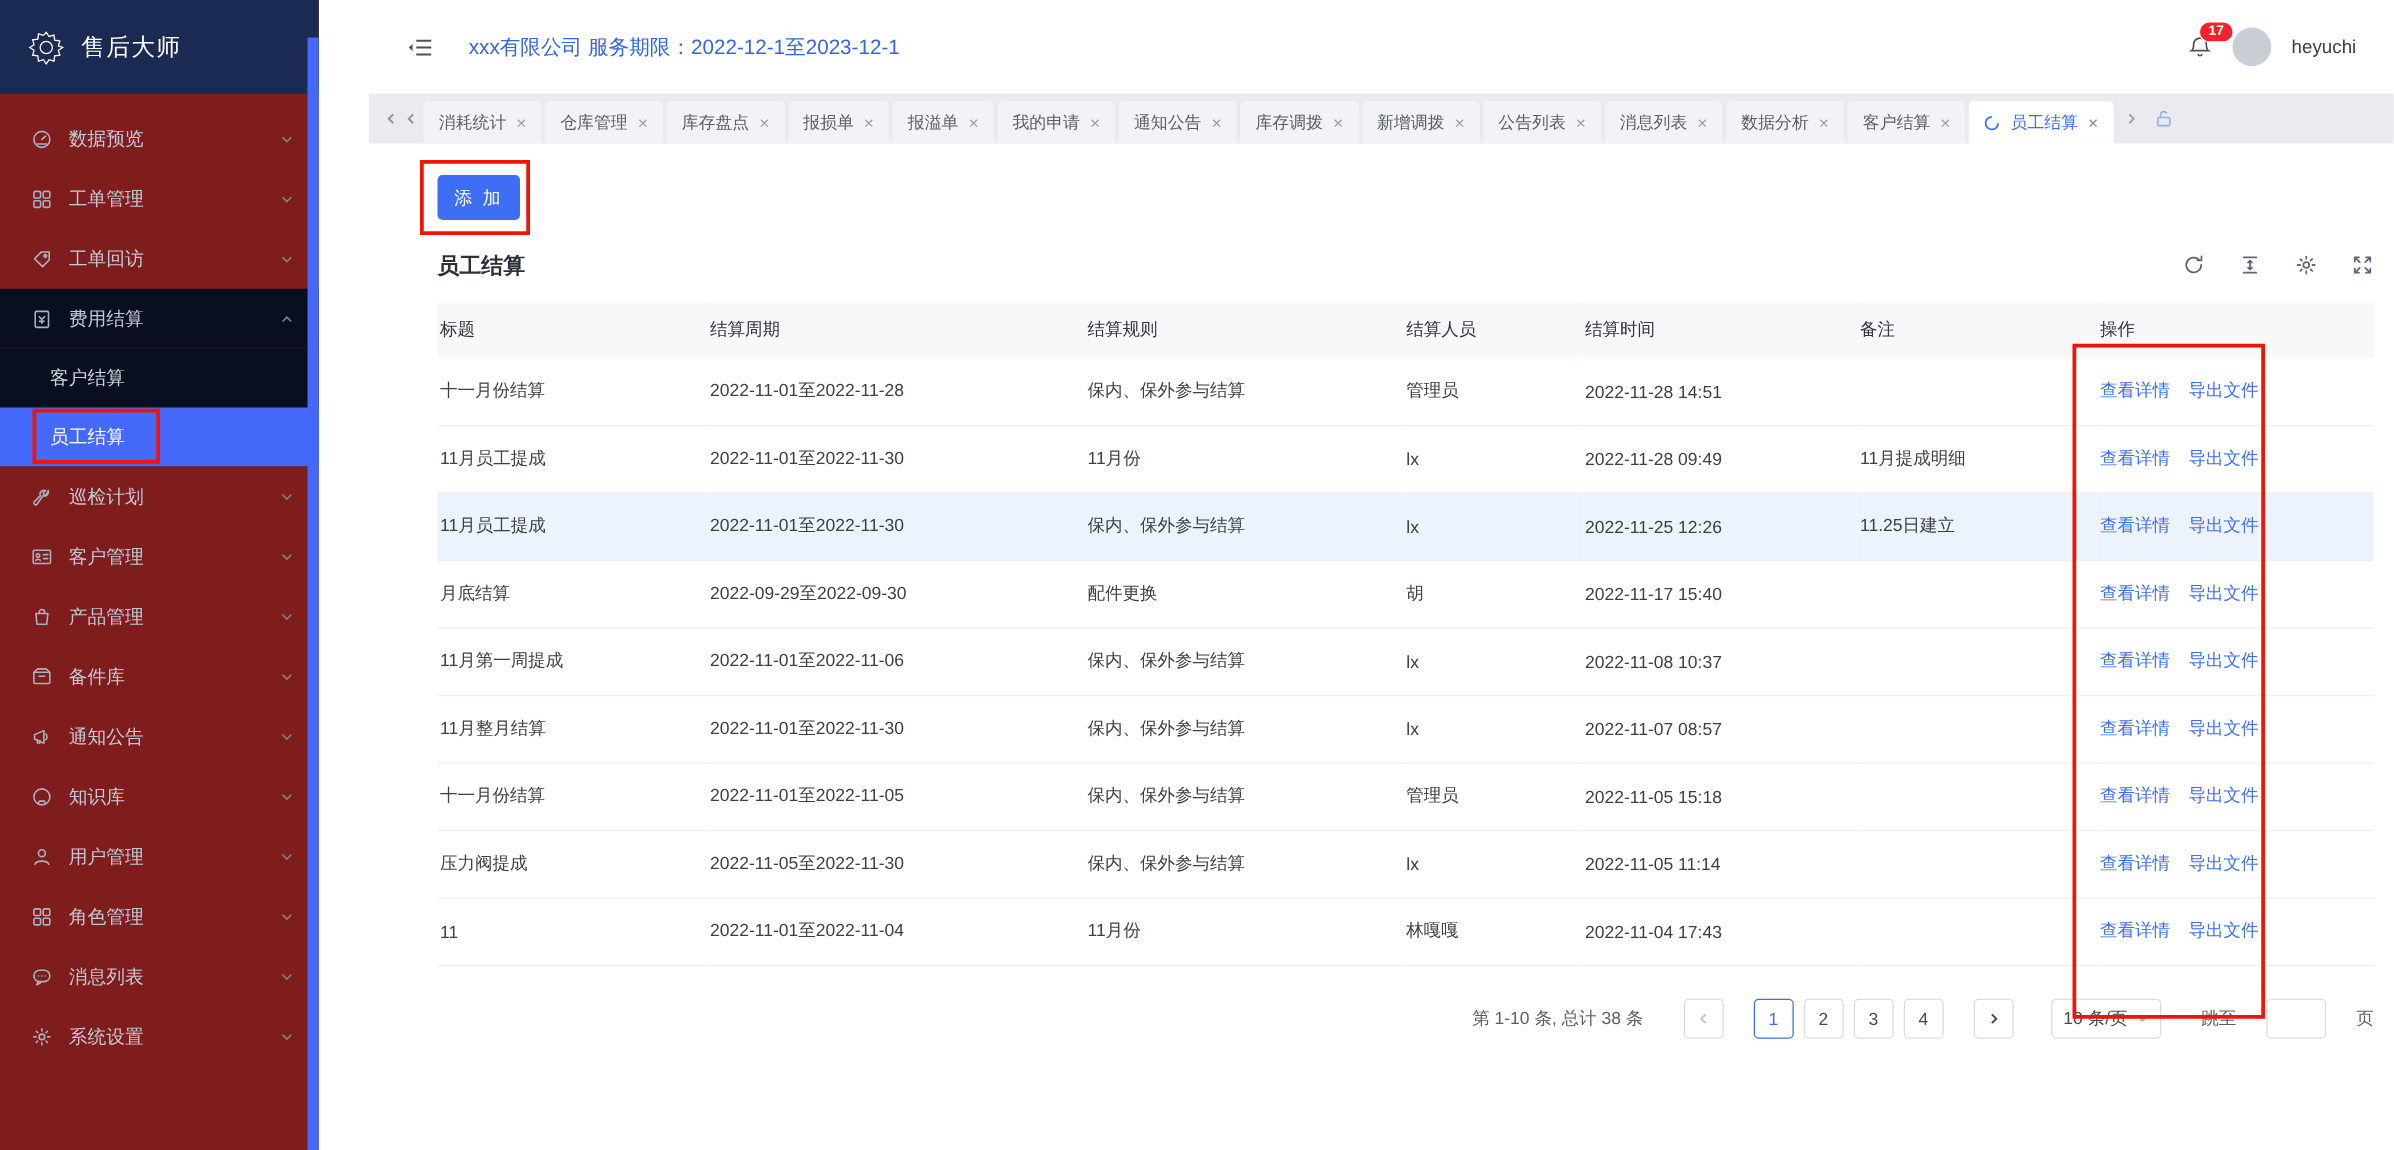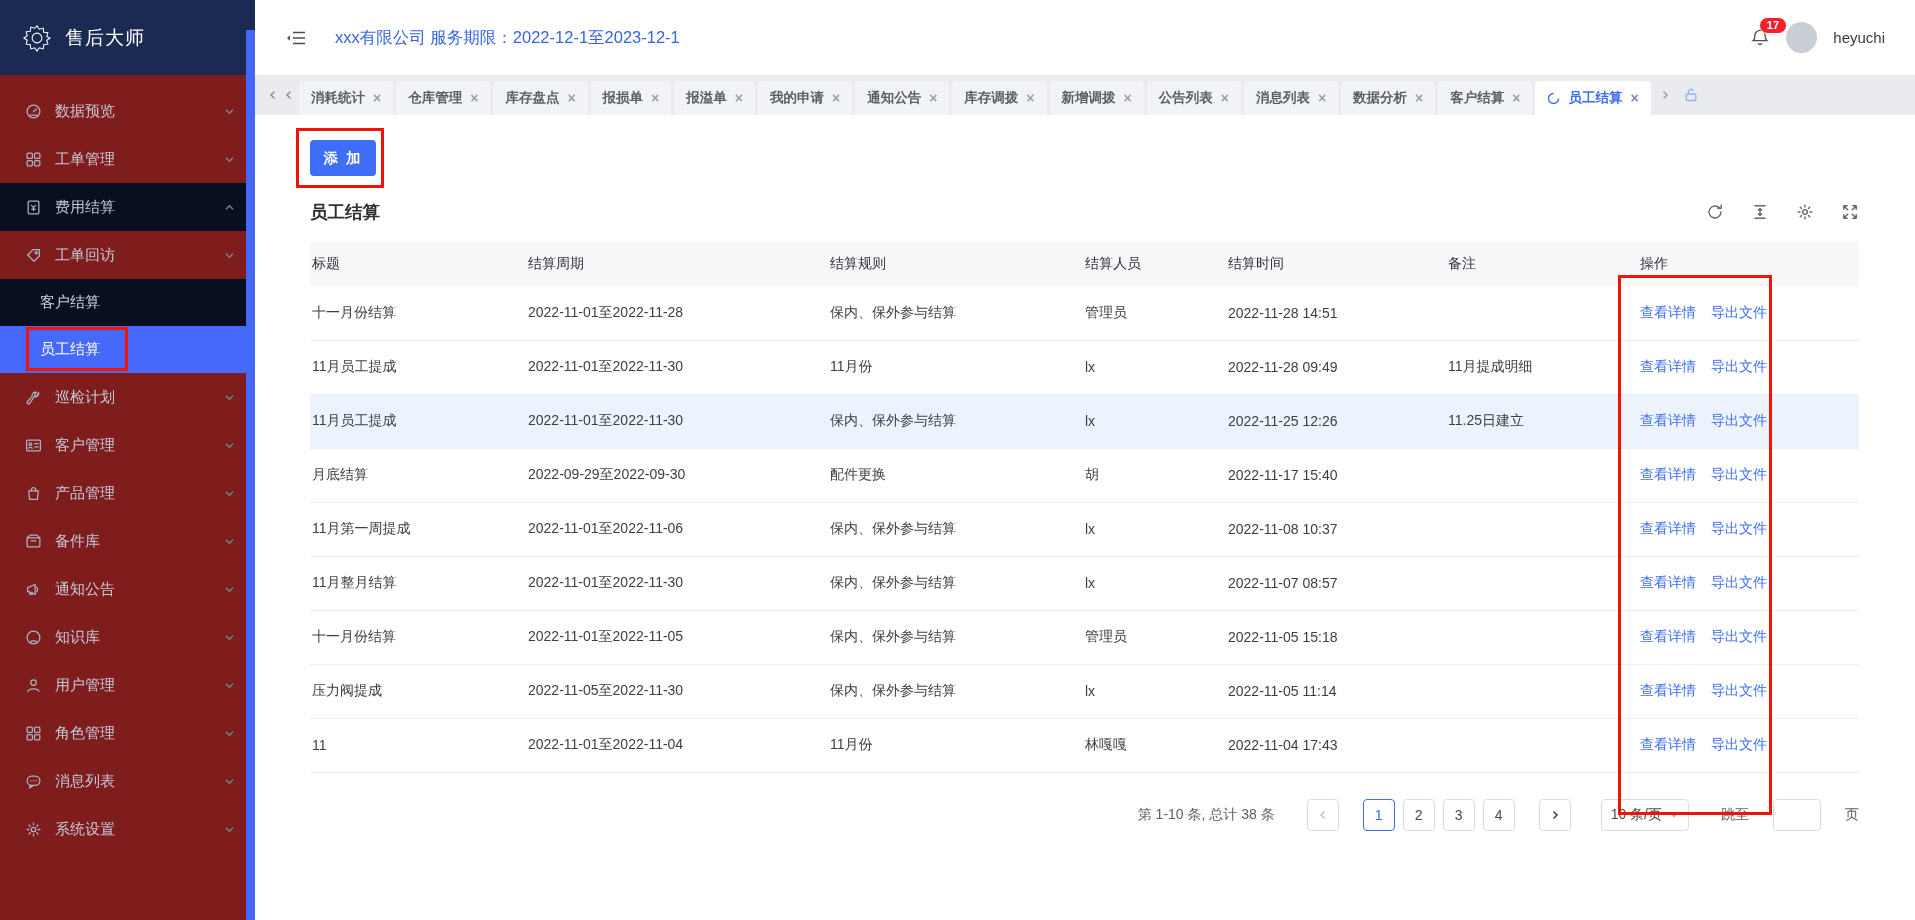--- a/index.html
+++ b/index.html
@@ -24,56 +24,56 @@
   .nav-chevron svg { width:11px; height:11px; stroke:currentColor; fill:none; stroke-width:1.4; }
   .nav-chevron.up svg { transform:rotate(180deg); }
   .subnav { background:#0a0f20; }
   .subnav-item { position:relative; height:47px; display:flex; align-items:center; padding-left:40px;
     font-size:15px; color:#ced3e0; cursor:pointer; }
   .subnav-item.active { background:#4569fb; color:#fff; }
   .redbox { position:absolute; border:3px solid #f21303; pointer-events:none; z-index:6; }
   .redbox-side { left:26px; top:1px; width:102px; height:44px; }
 
   
-  .main { flex:1; display:flex; flex-direction:column; min-width:0; }
+  .main { flex:1; display:flex; flex-direction:column; min-width:0;margin-left:40px; }
 
   .topbar { height:75px; background:#fff; display:flex; align-items:center; padding:0 30px 0 30px; flex:none; }
   .collapse-btn { color:#4a5058; display:inline-flex; cursor:pointer; }
   .collapse-btn svg { width:22px; height:18px; stroke:currentColor; stroke-width:1.6; fill:none; }
   .company { margin-left:28px; color:#3565e3; font-size:16.5px; }
   .topbar-right { margin-left:auto; display:flex; align-items:center; gap:16px; }
   .bell-wrap { position:relative; display:inline-flex; cursor:pointer; color:#4a5058; }
   .bell-wrap svg { width:20px; height:20px; stroke:currentColor; fill:none; stroke-width:1.2; }
   .badge { position:absolute; top:-11px; left:9px; background:#f5222d; color:#fff; border-radius:9px;
     padding:1.5px 6.5px; font-size:11px; font-weight:bold; border:1px solid #fff; }
   .avatar { width:31px; height:31px; border-radius:50%; background:#c9cdd4; cursor:pointer; }
   .username { font-size:15px; color:#383d45; }
 
-  .tabbar { height:40px; background:#e9ebef; display:flex; align-items:flex-end; padding:0 10px 0 12px; flex:none;font-weight:bold; }
+  .tabbar { height:40px; background:#e9ebef; display:flex; align-items:flex-end; padding:0 10px 0 12px; flex:none; }
   .tab-scroll { align-self:center; color:#8a8f98; display:inline-flex; margin-right:4px; cursor:pointer; }
   .tab-scroll svg { width:12px; height:12px; stroke:currentColor; stroke-width:1.5; fill:none; }
   .tab-list { display:flex; gap:3px; align-items:flex-end; }
   .tab { height:34px; background:#f2f3f6; border-radius:4px 4px 0 0; display:flex; align-items:center;
     gap:8px; padding:0 12px; font-size:13.5px; color:#595e68; cursor:pointer; white-space:nowrap; }
   .tab.active { background:#fff; color:#3d6ef5; }
   .tab-close { color:#9aa0a8; font-size:14px; line-height:1; cursor:pointer; }
   .tab.active .tab-close { color:#7d8aa8; }
   .tab-spinner { display:none; }
   .tab-spinner svg { width:13px; height:13px; stroke:#3d6ef5; fill:none; stroke-width:1.5; }
   .tab-after { align-self:center; display:flex; align-items:center; gap:12px; margin-left:8px; }
   .chev-right { color:#9aa0a8; display:inline-flex; }
   .chev-right svg { width:12px; height:12px; stroke:currentColor; stroke-width:1.5; fill:none; }
   .lock-icon { color:#8fb0f2; display:inline-flex; cursor:pointer; }
   .lock-icon svg { width:16px; height:16px; stroke:currentColor; fill:none; stroke-width:1.3; }
 
   .content { flex:1; background:#fff; padding:25px 55px 0 55px; position:relative; overflow:hidden; }
 
   .ann-wrap { position:relative; display:inline-block; }
   .add-btn { width:66px; height:36px; background:#3d6ef5; color:#fff; border:none; border-radius:4px;
-    font-size:14.5px; letter-spacing:2px; cursor:pointer; font-family:inherit;font-weight:bold; }
+    font-size:14.5px; letter-spacing:2px; cursor:pointer; font-family:inherit; }
   .ann-add { left:-14px; top:-12px; right:-8px; bottom:-12px; }
 
   .section-row { margin-top:24px; display:flex; align-items:center; justify-content:space-between; width:1549px; }
   .section-title { font-size:17.5px; font-weight:bold; color:#2b2f36; }
   .table-icons { display:flex; gap:27px; color:#5f6670; }
   .table-icons span { display:inline-flex; cursor:pointer; }
   .table-icons svg { width:18px; height:18px; stroke:currentColor; fill:none; stroke-width:1.25;
     stroke-linecap:round; stroke-linejoin:round; }
 
   .table-wrap { margin-top:18px; position:relative; width:1549px; }
@@ -141,43 +141,43 @@
               <rect x="9" y="9" width="5" height="5" rx="1"></rect>
             </svg>
           </span>
     <span class="nav-label">工单管理</span>
     <span class="nav-chevron">
       <svg viewBox="0 0 11 11">
               <path d="M2 3.8 5.5 7.3 9 3.8" fill="none"></path>
             </svg>
     </span>
   </div>
+        <div class="nav-item">
+    <span class="nav-icon">
+            <svg viewBox="0 0 16 16">
+              <path d="M2.5 7.5 7.5 2.5H13.5V8.5L8.5 13.5z"></path>
+              <circle cx="10.6" cy="5.4" r="1"></circle>
+            </svg>
+          </span>
+    <span class="nav-label">工单回访</span>
+    <span class="nav-chevron">
+      <svg viewBox="0 0 11 11">
+              <path d="M2 3.8 5.5 7.3 9 3.8" fill="none"></path>
+            </svg>
+    </span>
+  </div>
         <div class="nav-item expanded">
     <span class="nav-icon">
             <svg viewBox="0 0 16 16">
               <rect x="3" y="2" width="10" height="12" rx="1"></rect>
               <path d="M6 6l2 2 2-2M8 8v3M6.3 9.5h3.4"></path>
             </svg>
           </span>
     <span class="nav-label">费用结算</span>
     <span class="nav-chevron up">
-      <svg viewBox="0 0 11 11">
-              <path d="M2 3.8 5.5 7.3 9 3.8" fill="none"></path>
-            </svg>
-    </span>
-  </div>
-        <div class="nav-item">
-    <span class="nav-icon">
-            <svg viewBox="0 0 16 16">
-              <path d="M2.5 7.5 7.5 2.5H13.5V8.5L8.5 13.5z"></path>
-              <circle cx="10.6" cy="5.4" r="1"></circle>
-            </svg>
-          </span>
-    <span class="nav-label">工单回访</span>
-    <span class="nav-chevron">
       <svg viewBox="0 0 11 11">
               <path d="M2 3.8 5.5 7.3 9 3.8" fill="none"></path>
             </svg>
     </span>
   </div>
         <div class="subnav">
           <div class="subnav-item">
     <span class="nav-label">客户结算</span>
   </div>
           <div class="subnav-item active">

